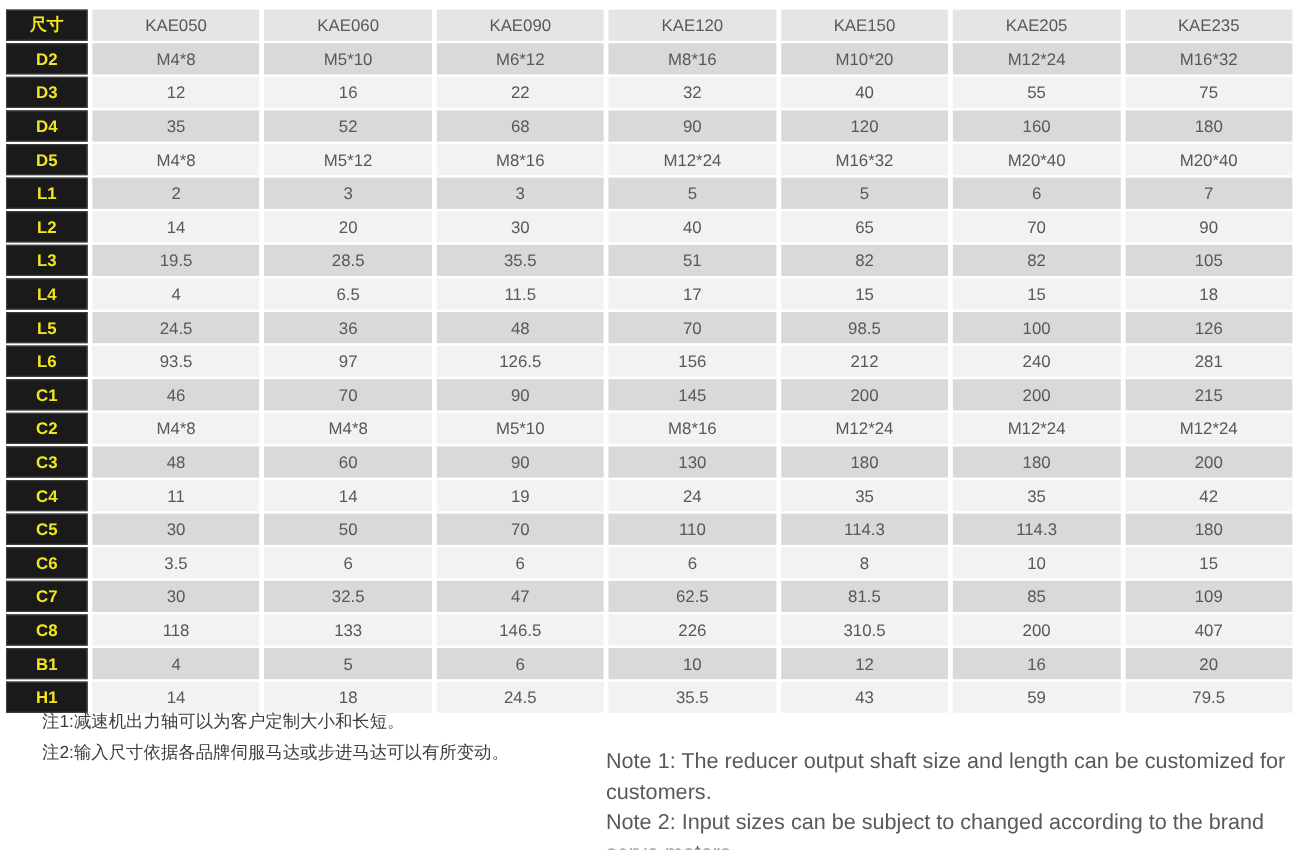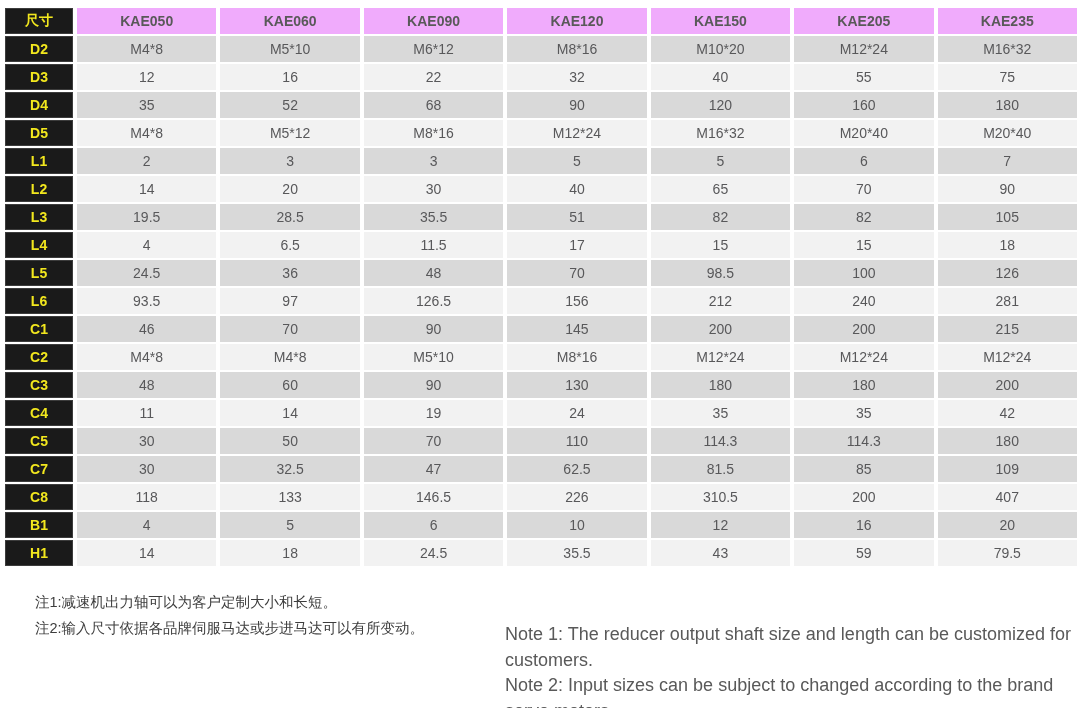--- a/index.html
+++ b/index.html
@@ -25,23 +25,23 @@
     white-space:nowrap;
   }
   .spec-table .label-cell{
     width:66px;
     background:#1a1a1a;
     color:#f2e71e;
     font-weight:bold;
     border:1px solid #3c3c3c;
   }
   .spec-table thead th.col-head{
-    background:#f0abfc;
+    background:#e5e5e5;
     color:#595959;
-    font-weight:bold;
+    font-weight:normal;
   }
   .spec-table tr.dark td.val{background:#d9d9d9;}
   .spec-table tr.light td.val{background:#f2f2f2;}
   .spec-table td.val{color:#58585a;}
   .notes-zh{
     position:absolute;left:35px;top:589px;
     font-size:14.5px;color:#3d3d3d;line-height:26px;
   }
   .notes-en{
     position:absolute;left:505px;top:622px;
@@ -208,20 +208,30 @@
       <tr class="dark">
         <td class="label-cell">C5</td>
         <td class="val">30</td>
         <td class="val">50</td>
         <td class="val">70</td>
         <td class="val">110</td>
         <td class="val">114.3</td>
         <td class="val">114.3</td>
         <td class="val">180</td>
       </tr>
+      <tr class="light">
+        <td class="label-cell">C6</td>
+        <td class="val">3.5</td>
+        <td class="val">6</td>
+        <td class="val">6</td>
+        <td class="val">6</td>
+        <td class="val">8</td>
+        <td class="val">10</td>
+        <td class="val">15</td>
+      </tr>
       <tr class="dark">
         <td class="label-cell">C7</td>
         <td class="val">30</td>
         <td class="val">32.5</td>
         <td class="val">47</td>
         <td class="val">62.5</td>
         <td class="val">81.5</td>
         <td class="val">85</td>
         <td class="val">109</td>
       </tr>

